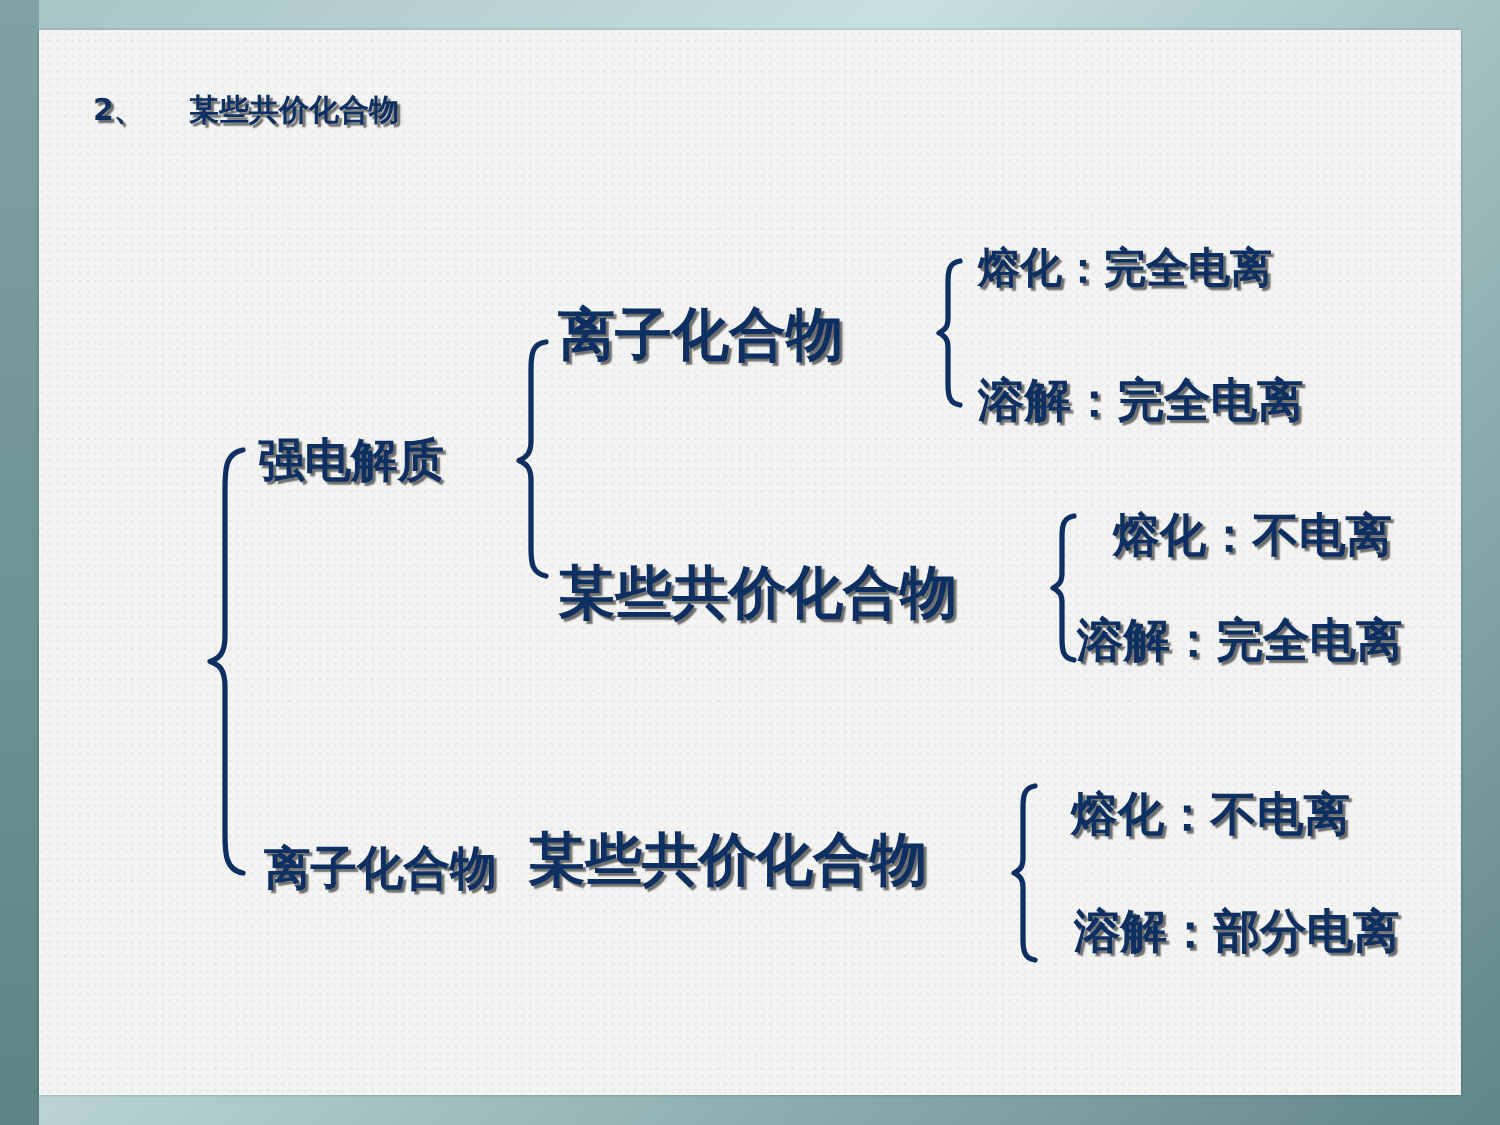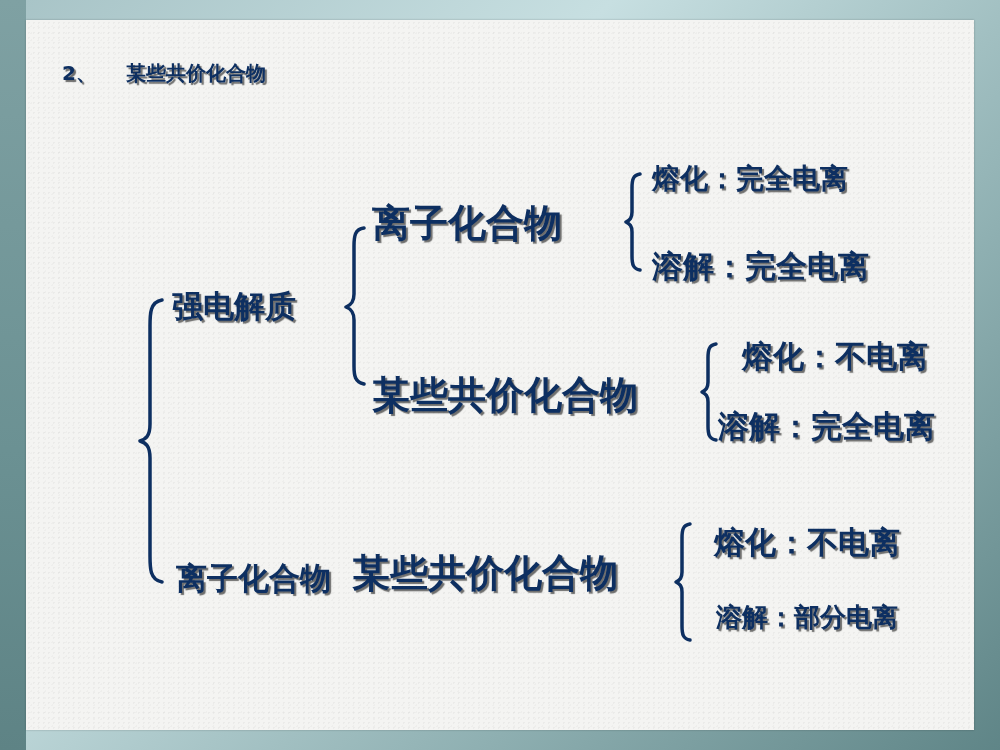--- a/index.html
+++ b/index.html
@@ -57,15 +57,15 @@
   <div class="t" style="left:716px;top:316px;font-size:31px;">熔化：不电离</div>
   <div class="t" style="left:692px;top:386px;font-size:31px;">溶解：完全电离</div>
 
   <div class="t" style="left:150px;top:538px;font-size:31px;">离子化合物</div>
   <div class="t" style="left:326px;top:528px;font-size:38px;">某些共价化合物</div>
 
   <svg class="brace" style="left:646px;top:500px;" width="22" height="124">
     <path d="M18 4 C11 5,10 10,10 18 L10 52 C10 58,8 60,4 62 C8 64,10 66,10 72 L10 106 C10 114,11 119,18 120"></path>
   </svg>
   <div class="t" style="left:688px;top:502px;font-size:31px;">熔化：不电离</div>
-  <div class="t" style="left:690px;top:580px;font-size:26px;">溶解：部分电离</div>
+  <div class="t" style="left:690px;top:580px;font-size:31px;">溶解：部分电离</div>
 
 </div>
 
 </body></html>

